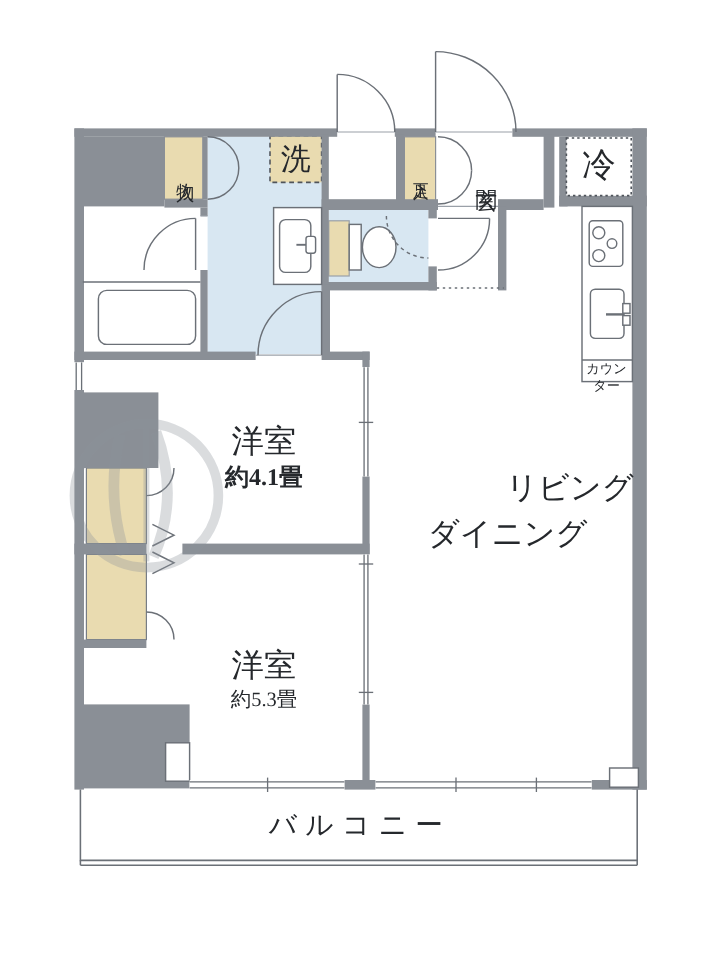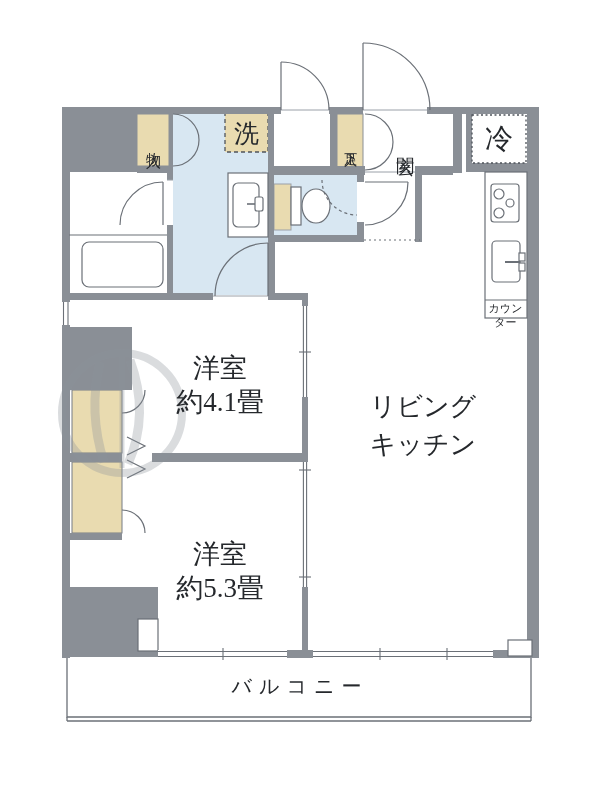--- a/index.html
+++ b/index.html
@@ -226,28 +226,28 @@
   <div class="lbl vert" style="left:337px;top:116px;width:26px;height:53px;font-size:13px;">下足入</div>
 
   <div class="lbl vert" style="left:363px;top:114px;width:84px;height:58px;font-size:18px;">玄関</div>
 
   <div class="lbl" style="left:472px;top:121px;width:54px;font-size:28px;">冷</div>
 
   <div class="lbl" style="left:483px;top:302px;width:45px;font-size:11px;">カウンター</div>
 
   <div class="lbl room-label" style="left:110px;top:352px;width:220px;">
     <span style="display:block;font-size:27px;">洋室</span>
-    <span class="size" style="font-size:27px;">約4.1畳</span>
+    <span class="size" style="font-size:20px;font-weight:bold;">約4.1畳</span>
   </div>
 
   <div class="lbl room-label" style="left:110px;top:538px;width:220px;">
     <span style="display:block;font-size:27px;">洋室</span>
-    <span class="size" style="font-size:27px;">約5.3畳</span>
+    <span class="size" style="font-size:17px;">約5.3畳</span>
   </div>
 
   <div class="lbl room-label" style="left:318px;top:388px;width:210px;line-height:38px;font-size:26px;">
-    <span style="display:block;">リビング</span>
-    <span style="display:block;">キッチン</span>
+    <span style="display:block;text-align:right;">リビング</span>
+    <span style="display:block;">ダイニング</span>
   </div>
 
-  <div class="lbl" style="left:130px;top:674px;width:340px;font-size:20px;letter-spacing:7px;">バルコニー</div>
+  <div class="lbl" style="left:130px;top:674px;width:340px;font-size:23px;letter-spacing:7px;">バルコニー</div>
 
 </div>
 
 </body></html>

